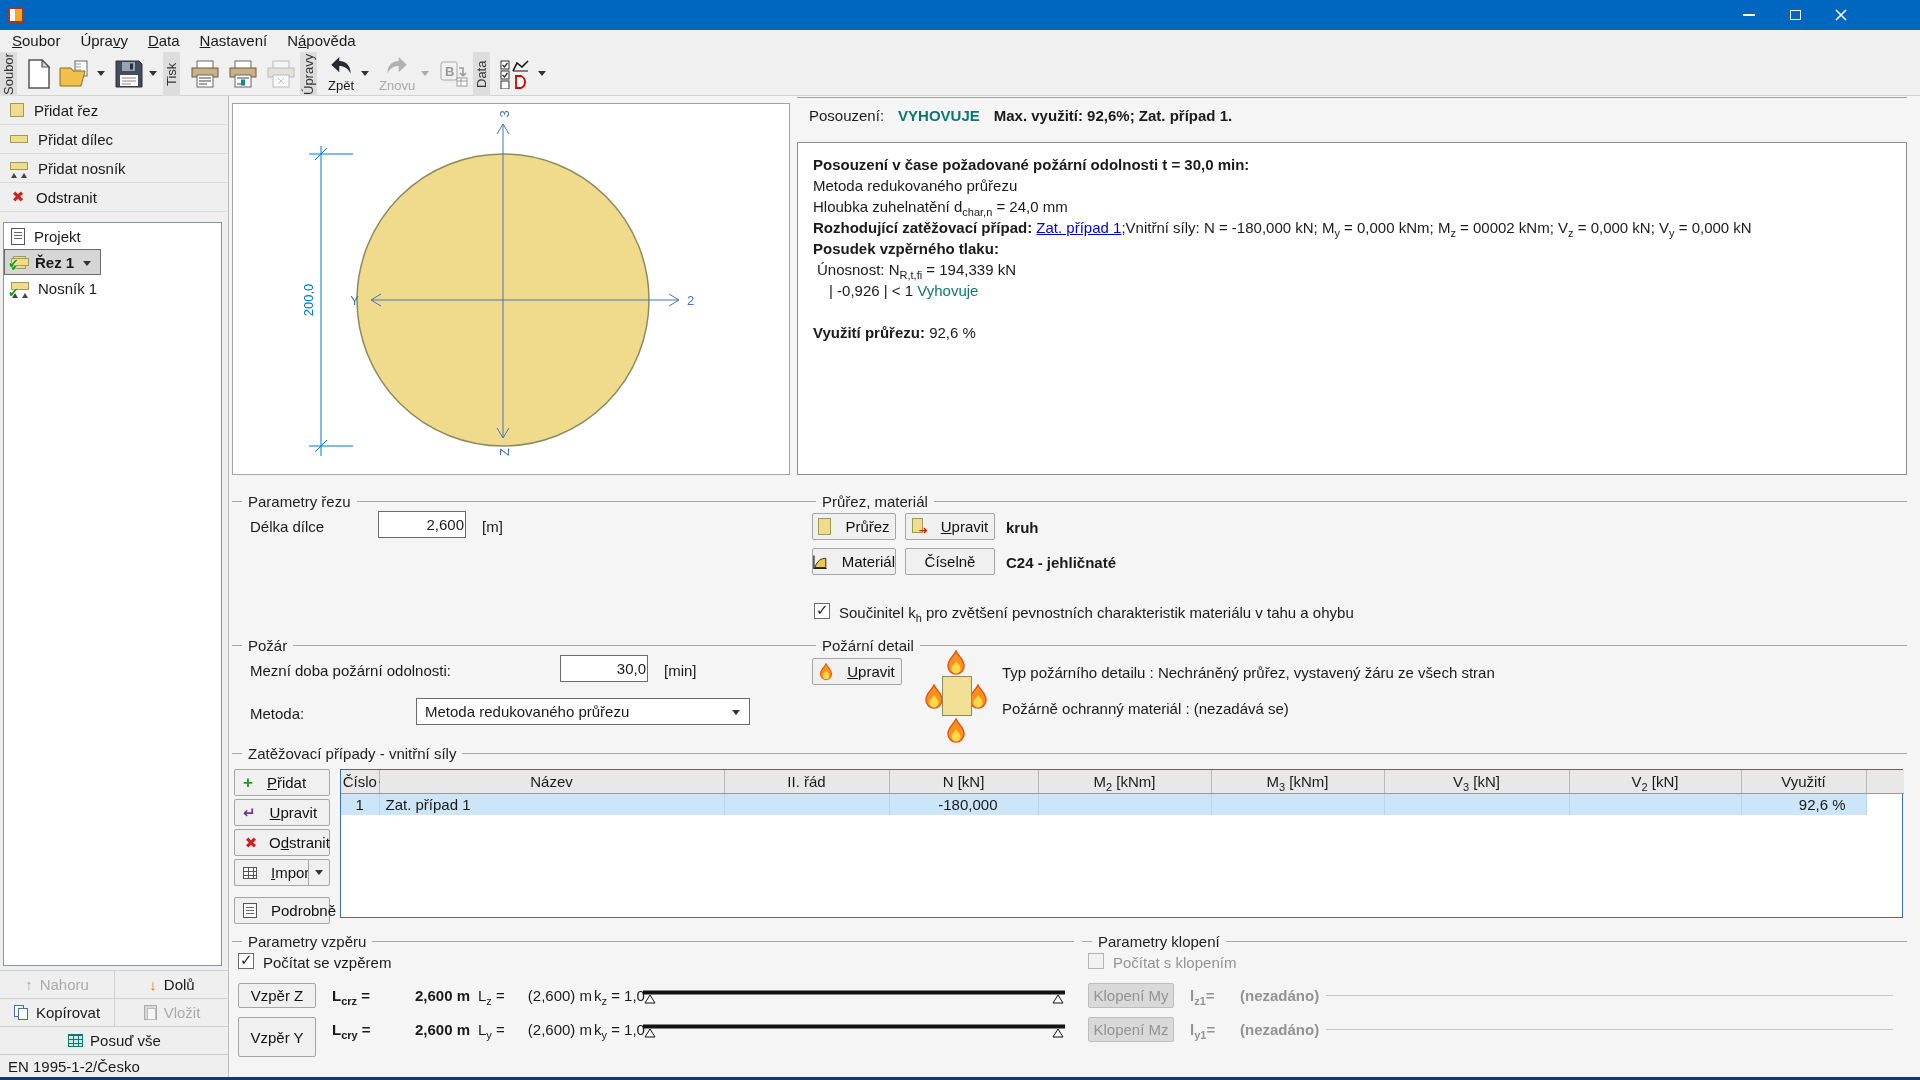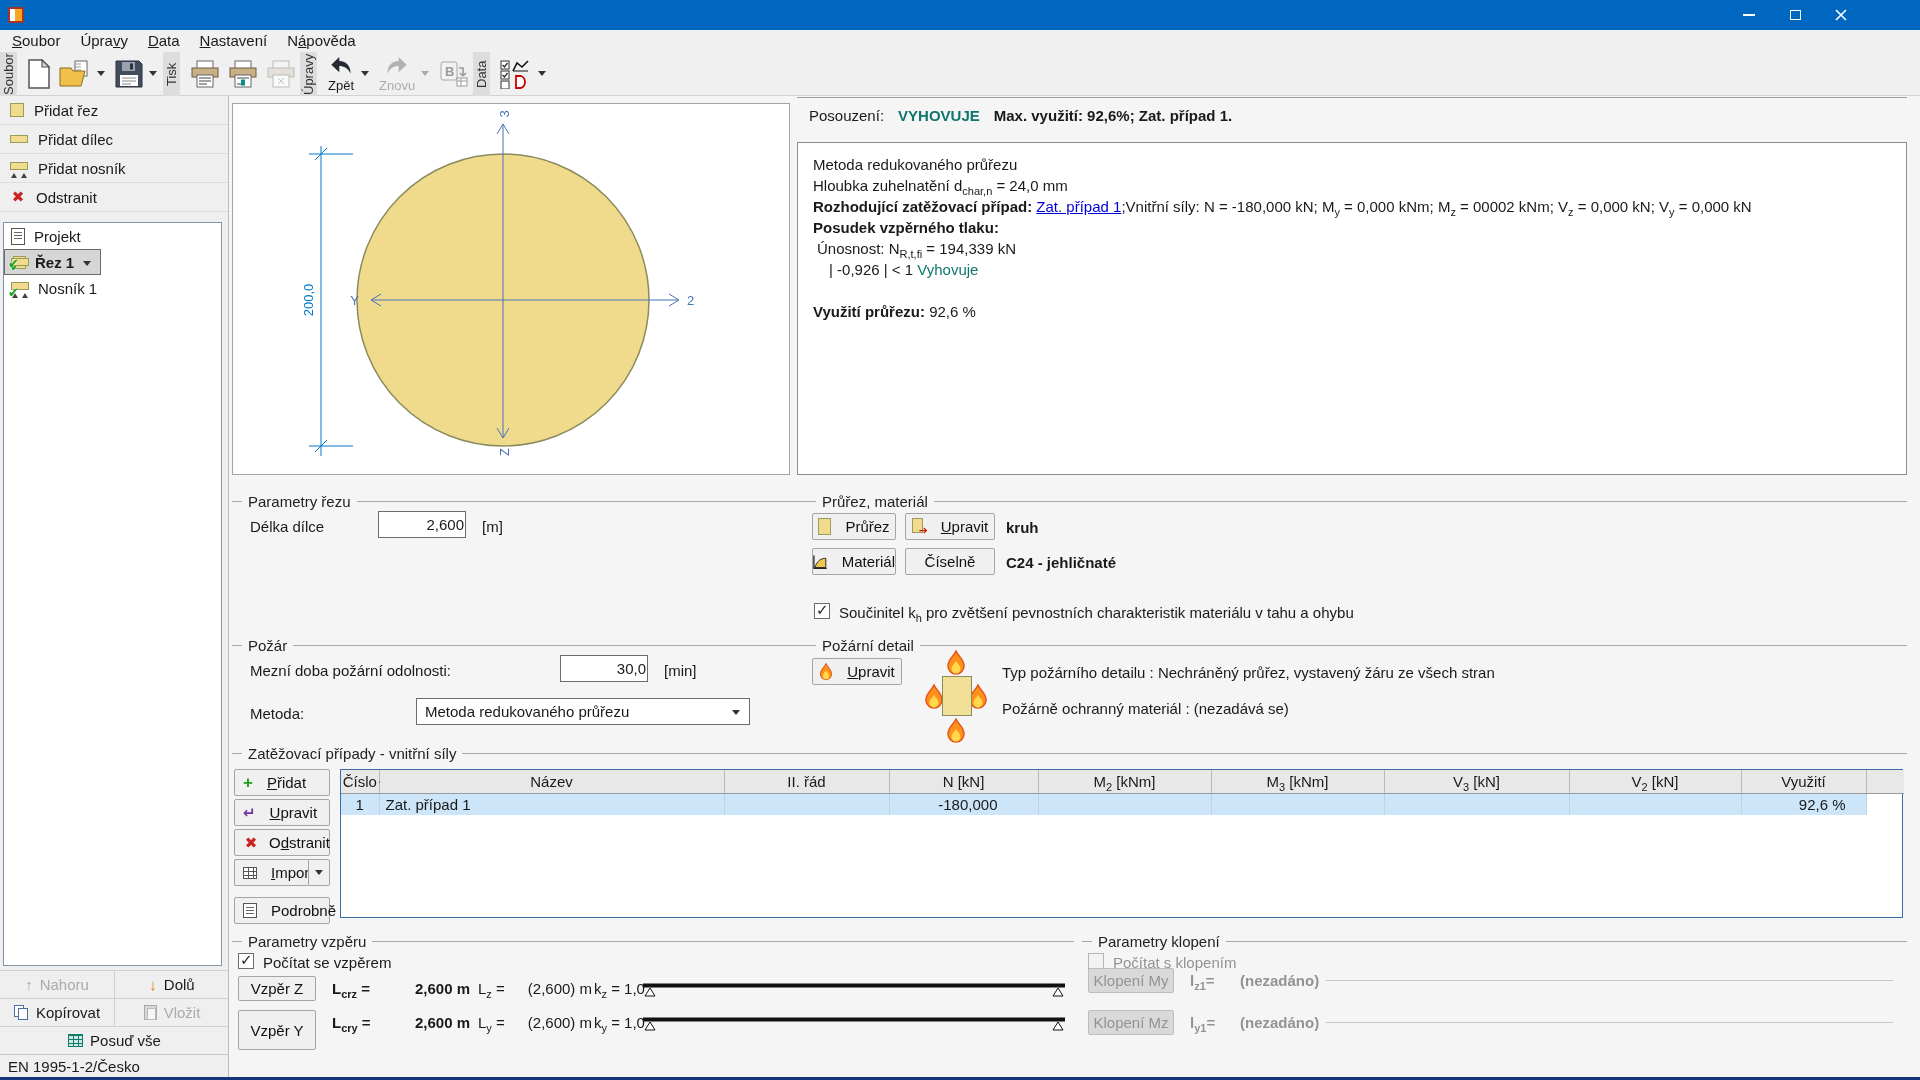--- a/index.html
+++ b/index.html
@@ -93,21 +93,21 @@
       linear-gradient(#555 1px,transparent 1px) 0 3px/14px 4px,
       linear-gradient(90deg,#555 1px,transparent 1px) 4px 0/5px 12px,#fff; flex:none; }
   .lc-table { position:absolute; background:#fff; border:1px solid #3A6EA5; }
   .lc-table table { border-collapse:collapse; table-layout:fixed; width:1561px; }
   .lc-table th { background:#E8E8E8; border-right:1px solid #B9B9B9; border-bottom:1px solid #9A9A9A; font-weight:normal; height:23px; position:relative; }
   .lc-table th:last-child { border-right:none; }
   .lc-table td { height:22px; background:#CDE5F8; border-right:1px solid #BDD3E6; padding:0 6px; }
   .lc-table td.gut, .lc-table td.gut ~ td { border-right:none; }
   .lc-table td.gut { background:transparent; }
   .sortA::after { content:"▴"; font-size:10px; color:#666; position:absolute; margin-left:2px; top:4px; }
-  .bkrow { position:absolute; left:6px; height:27px; }
+  .bkrow { position:absolute; left:6px; height:27px;margin-top:7px; }
   .bkrow .lbl { top:4px; }
   .hline { position:absolute; height:1px; background:#C6C6C6; }
   .gtxt { color:#939393; }
   .flame { position:absolute; width:20px; height:26px; }
   .fd-square { position:absolute; width:30px; height:40px; background:#F2DF96; border:1px solid #8B8B5E; }
   .bottom-band { position:absolute; left:0; right:0; bottom:0; height:3px; background:#16337E; }
 </style>
 </head>
 <body>
 
@@ -351,20 +351,21 @@
     </svg>
   </div>
 
   <div class="verdict">
     <span>Posouzení:</span>
     <span class="b grn">VYHOVUJE</span>
     <span class="b">Max. využití: 92,6%; Zat. případ 1.</span>
   </div>
 
   <div class="resbox">
+    <div class="b"><span>Posouzení v čase požadované požární odolnosti t = 30,0 min:</span></div>
     <div><span>Metoda redukovaného průřezu</span></div>
     <div><span>Hloubka zuhelnatění d</span><sub>char,n</sub><span> = 24,0 mm</span></div>
     <div>
       <span class="b">Rozhodující zatěžovací případ: </span><a class="lnk">Zat. případ 1</a><span>;Vnitřní síly: N = -180,000 kN; M</span><sub>y</sub><span> = 0,000 kNm; M</span><sub>z</sub><span> = 00002 kNm; V</span><sub>z</sub><span> = 0,000 kN; V</span><sub>y</sub><span> = 0,000 kN</span>
     </div>
     <div class="b"><span>Posudek vzpěrného tlaku:</span></div>
     <div class="ind1"><span>Únosnost: N</span><sub>R,t,fi</sub><span> = 194,339 kN</span></div>
     <div class="ind2"><span>| -0,926 | &lt; 1</span> <span class="grn">Vyhovuje</span></div>
     <div style="height:21px"></div>
     <div><span class="b">Využití průřezu: </span><span>92,6 %</span></div>
@@ -560,21 +561,21 @@
           <path d="M416 6 L411 14 L421 14 Z" fill="#fff" stroke="#111"></path>
         </svg>
     </div>
   </div>
 
   <div class="g" style="left:853px;top:845px;width:825px;height:130px;">
     <h3>Parametry klopení</h3>
     <span class="cb dis" style="left:6px;top:11px;"></span>
     <span class="lbl gtxt" style="left:31px;top:12px;">Počítat s klopením</span>
 
-    <div class="bkrow" style="top:26px;width:811px;padding-left:8px;">
+    <div class="bkrow" style="top:34px;width:811px;padding-left:8px;">
       <div class="btn disabled" style="left:0;top:0;width:86px;height:25px;">
           <span>Klopení My</span>
         </div>
       <span class="lbl b gtxt" style="left:102px;"><span>l</span><sub>z1</sub><span>=</span></span>
       <span class="lbl b gtxt" style="left:152px;">(nezadáno)</span>
       <div class="hline" style="left:238px;width:567px;top:12px;"></div>
     </div>
     <div class="bkrow" style="top:68px;width:811px;">
       <div class="btn disabled" style="left:0;top:0;width:86px;height:25px;">
           <span>Klopení Mz</span>

